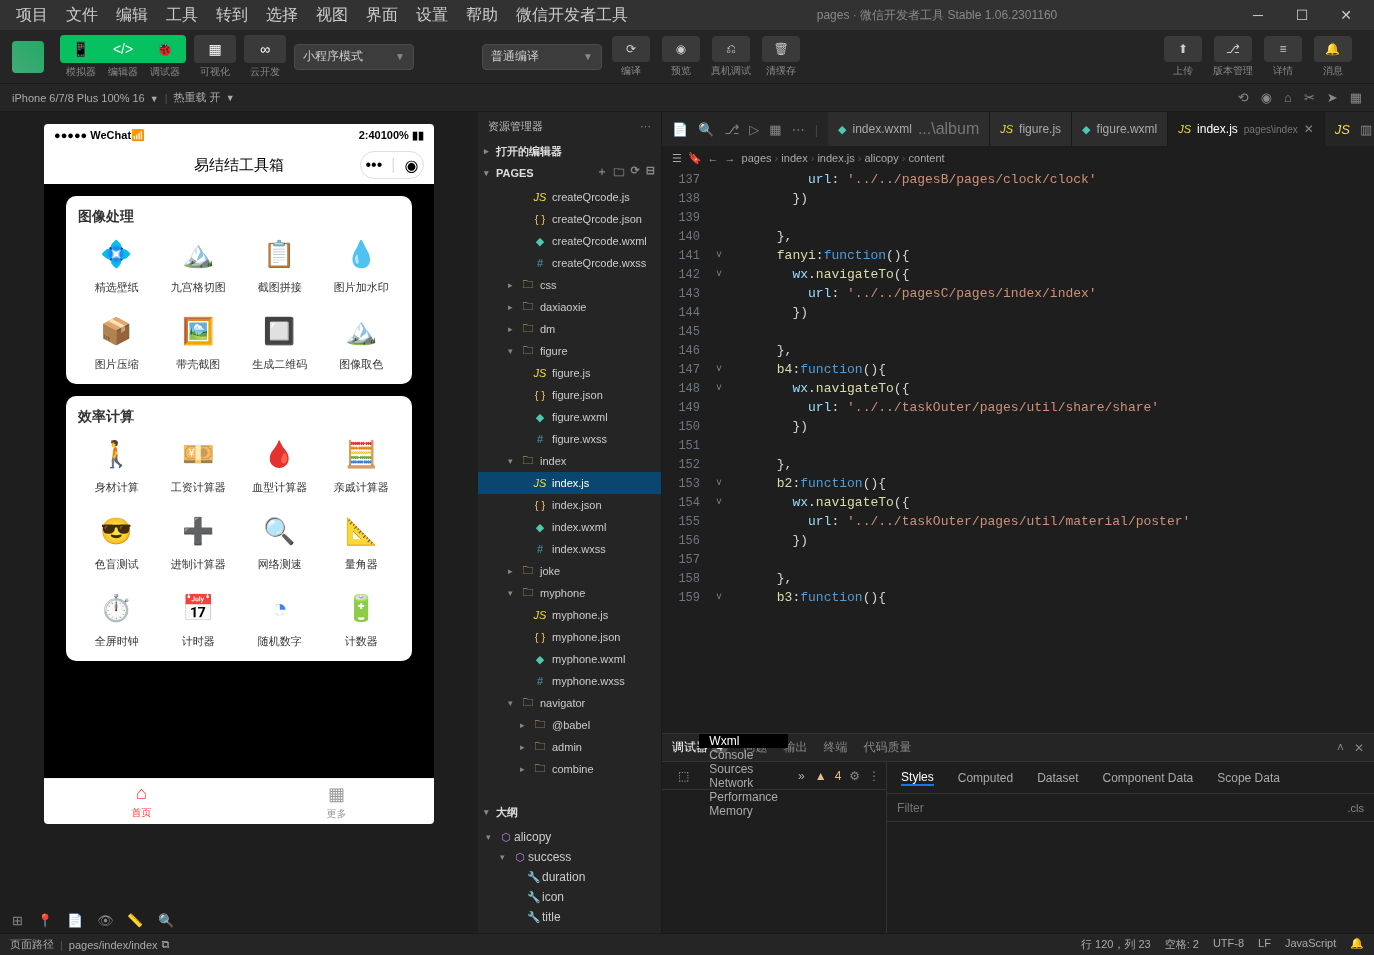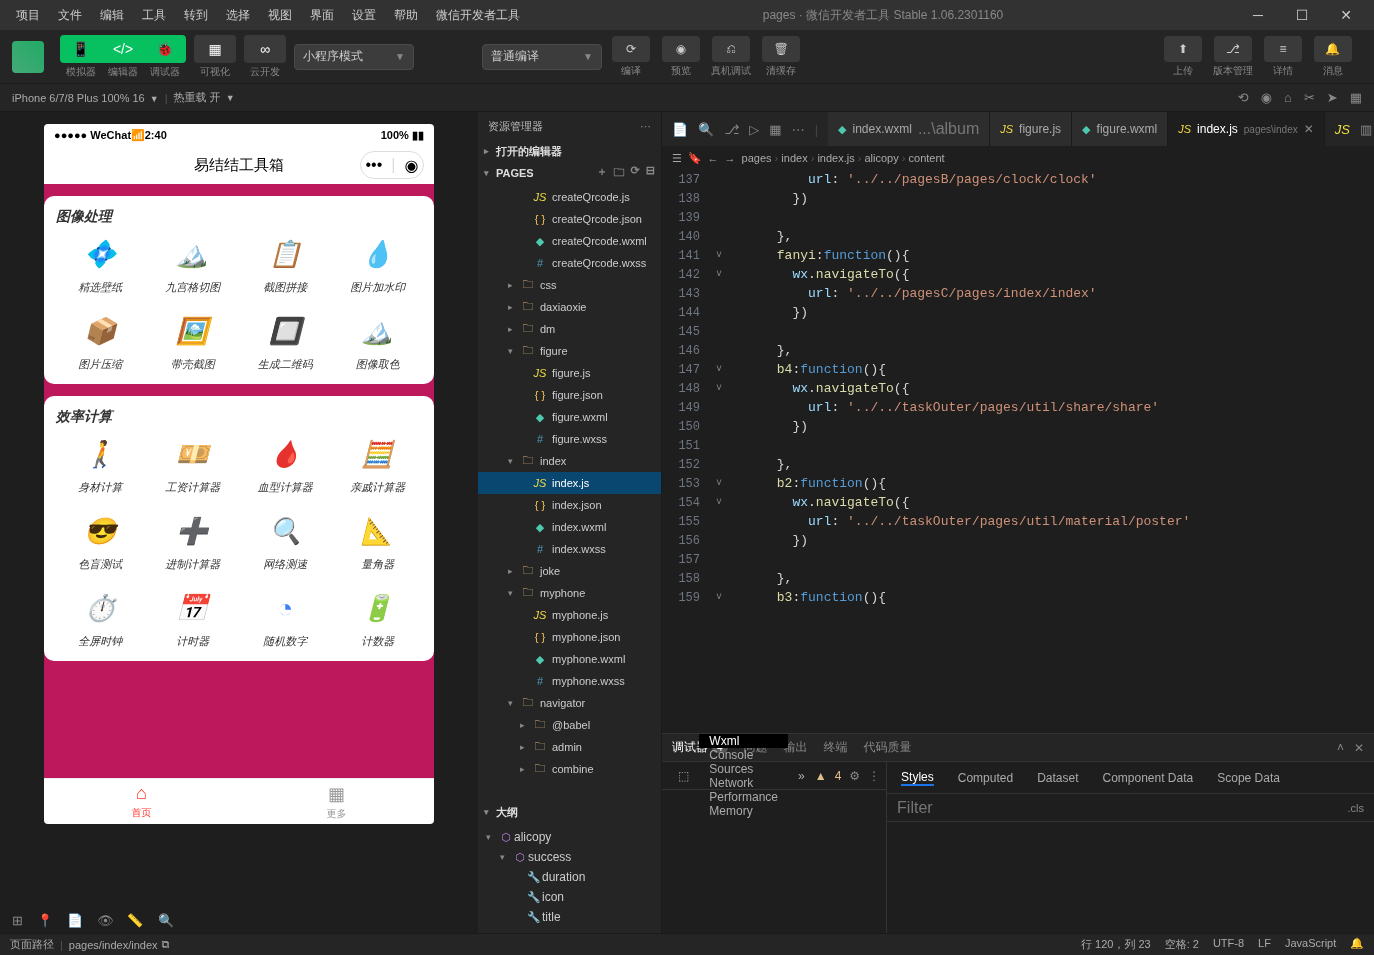--- a/index.html
+++ b/index.html
@@ -1,19 +1,19 @@
 <!DOCTYPE html>
 <html><head>
 <meta charset="utf-8">
 <style>
 * { margin: 0; padding: 0; box-sizing: border-box; }
 body { font-family: "Microsoft YaHei", -apple-system, sans-serif; background: #1e1e1e; color: #cccccc; overflow: hidden; font-size: 12px; height: 955px; width: 1374px; }
 .titlebar { height: 30px; background: #323233; display: flex; align-items: center; padding: 0 8px; }
 .titlebar .menu { display: flex; gap: 2px; }
-.titlebar .menu span { padding: 4px 8px; cursor: pointer; font-size: 12px; }
+.titlebar .menu span { padding: 4px 8px; cursor: pointer; font-size: 16px; }
 .titlebar .title { flex: 1; text-align: center; color: #888; font-size: 12px; }
 .titlebar .winctl { display: flex; gap: 4px; }
 .titlebar .winctl span { width: 40px; height: 30px; display: flex; align-items: center; justify-content: center; cursor: pointer; font-size: 14px; }
 .toolbar { height: 54px; background: #252526; display: flex; align-items: center; padding: 0 12px; border-bottom: 1px solid #1a1a1a; }
 .toolbar .logo { width: 32px; height: 32px; background: linear-gradient(45deg,#4a7,#2a6); border-radius: 4px; margin-right: 16px; }
 .toolbar .btngroup { display: flex; flex-direction: column; align-items: center; margin-right: 8px; }
 .toolbar .btngroup .btns { display: flex; gap: 0; }
 .toolbar .btngroup .btn { width: 42px; height: 28px; background: #07c160; display: flex; align-items: center; justify-content: center; color: #fff; font-size: 14px; }
 .toolbar .btngroup .btn.dark { background: #3a3a3a; }
 .toolbar .btngroup .btn.first { border-radius: 4px 0 0 4px; }
@@ -31,25 +31,25 @@
 .devicebar .dev { cursor: pointer; }
 .devicebar .dev .arrow { font-size: 9px; margin-left: 2px; }
 .devicebar .sep { margin: 0 6px; color: #555; }
 .devicebar .spacer { flex: 1; }
 .devicebar .iconrow { display: flex; gap: 12px; }
 .devicebar .iconrow span { cursor: pointer; color: #888; font-size: 13px; }
 .main { display: flex; height: calc(955px - 30px - 54px - 28px - 22px); }
 .simulator { width: 478px; background: #1e1e1e; display: flex; justify-content: center; padding: 12px 0 0 0; position: relative; }
 .phone { width: 390px; height: 700px; background: #fff; border-radius: 4px; overflow: hidden; color: #000; display: flex; flex-direction: column; }
 .phone .status { height: 22px; display: flex; align-items: center; padding: 0 10px; font-size: 11px; font-weight: 600; }
-.phone .status .mid { flex: 1; text-align: left; }
+.phone .status .mid { flex: 1; text-align: right; }
 .phone .navbar { height: 38px; display: flex; align-items: center; padding: 0 10px; font-size: 15px; font-weight: 500; position: relative; }
 .phone .navbar .ttl { flex: 1; text-align: center; }
 .phone .navbar .caps { width: 64px; height: 28px; border-radius: 30px; border: 1px solid #ddd; display: flex; align-items: center; justify-content: space-around; font-size: 16px; }
-.phone .body { flex: 1; overflow-y: auto; background: #be185d; padding: 0 0 10px; font-style: italic; }
+.phone .body { flex: 1; overflow-y: auto; background: #000000; padding: 0 22px 10px; }
 .phone .section { background: #fff; border-radius: 10px; margin-top: 12px; padding: 12px; }
 .phone .section .shdr { font-size: 14px; font-weight: 600; color: #333; margin-bottom: 8px; }
 .phone .grid { display: grid; grid-template-columns: repeat(4, 1fr); gap: 16px 4px; }
 .phone .cell { display: flex; flex-direction: column; align-items: center; gap: 6px; }
 .phone .cell .ic { width: 40px; height: 40px; display: flex; align-items: center; justify-content: center; font-size: 26px; }
 .phone .cell .lb { font-size: 11px; color: #333; text-align: center; }
 .phone .tabbar { height: 46px; border-top: 1px solid #eee; display: flex; }
 .phone .tab { flex: 1; display: flex; flex-direction: column; align-items: center; justify-content: center; gap: 2px; font-size: 10px; color: #999; }
 .phone .tab.active { color: #ff3b30; }
 .phone .tab .tic { font-size: 18px; }
@@ -96,21 +96,21 @@
 .devtools .dtnav { height: 28px; display: flex; align-items: center; gap: 0; padding: 0 6px; border-bottom: 1px solid #333; font-size: 12px; }
 .devtools .dtnav .n { padding: 0 10px; height: 100%; display: flex; align-items: center; color: #aaa; cursor: pointer; }
 .devtools .dtnav .n.active { background: #000; color: #fff; }
 .devtools .dtnav .right { margin-left: auto; display: flex; gap: 8px; align-items: center; color: #888; font-size: 12px; }
 .devtools .dtnav .warn { color: #e2c08d; }
 .devtools .dtright { width: 636px; border-left: 1px solid #333; display: flex; flex-direction: column; }
 .devtools .dtsub { height: 32px; display: flex; align-items: center; gap: 24px; padding: 0 14px; border-bottom: 1px solid #333; font-size: 12px; }
 .devtools .dtsub .s { color: #aaa; cursor: pointer; }
 .devtools .dtsub .s.active { color: #fff; border-bottom: 2px solid #1a73e8; }
 .devtools .filter { height: 28px; display: flex; align-items: center; padding: 0 10px; border-bottom: 1px solid #333; }
-.devtools .filter input { flex: 1; background: transparent; border: none; color: #ccc; font-size: 16px; outline: none; }
+.devtools .filter input { flex: 1; background: transparent; border: none; color: #ccc; font-size: 12px; outline: none; }
 .devtools .filter .cls { color: #888; font-size: 11px; }
 .outline { flex: 1; overflow: auto; padding: 4px 0; font-size: 12px; }
 .outline .row { height: 20px; display: flex; align-items: center; padding-left: 8px; }
 .outline .chev { width: 12px; font-size: 9px; color: #888; }
 .outline .oic { width: 16px; text-align: center; font-size: 11px; }
 .statusbar { height: 22px; background: #252526; display: flex; align-items: center; padding: 0 10px; font-size: 11px; color: #aaa; border-top: 1px solid #1a1a1a; }
 .statusbar .r { margin-left: auto; display: flex; gap: 14px; }
 .statusbar span { cursor: pointer; }
 .simbar { position: absolute; bottom: 0; left: 0; right: 0; height: 26px; display: flex; align-items: center; gap: 14px; padding: 0 12px; color: #888; font-size: 13px; }
 .ficon-js { color: #f1dd3f; font-style: italic; }

